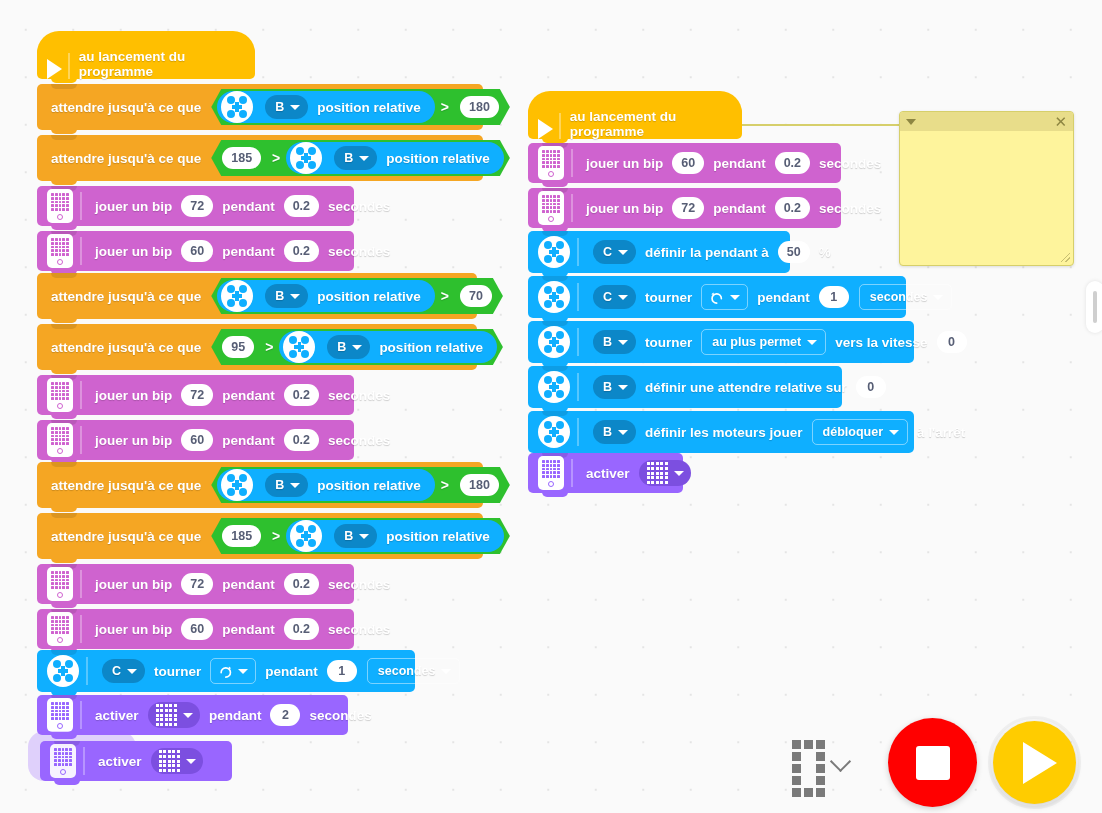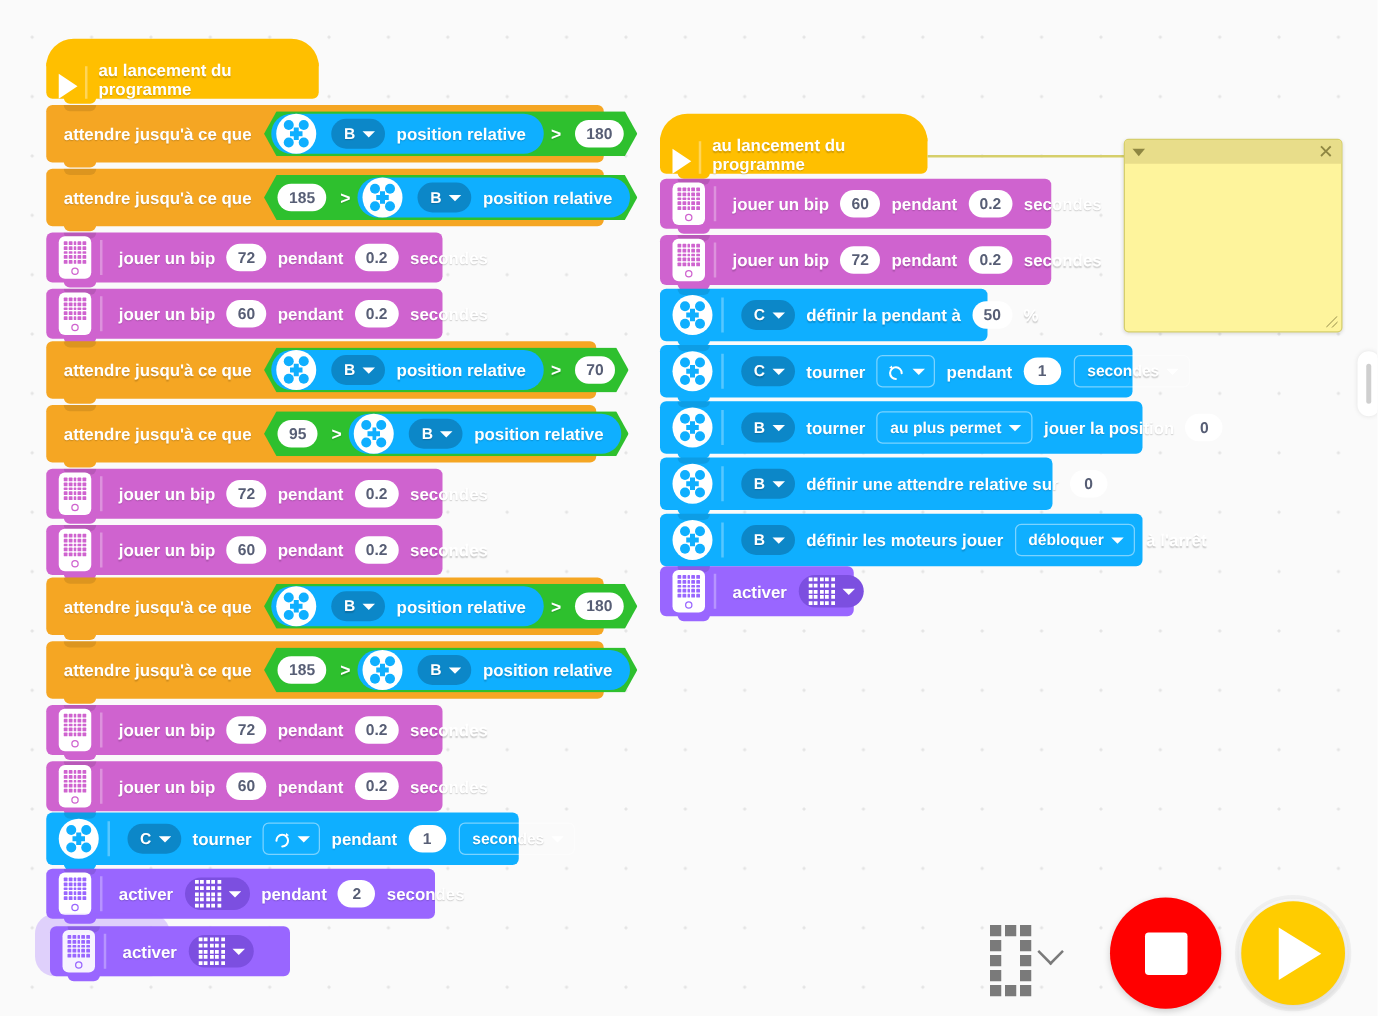--- a/index.html
+++ b/index.html
@@ -1076,21 +1076,21 @@
     <span class="vsep"></span>
     <span class="drop port">
       <span>B</span>
       <span class="caret"></span>
     </span>
     <span class="txt">tourner</span>
     <span class="drop field">
       <span>au plus permet</span>
       <span class="caret"></span>
     </span>
-    <span class="txt">jouer la position</span>
+    <span class="txt">vers la vitesse</span>
     <span class="oval">0</span>
   </div>
 
   <div class="blk stackblk c-motor" style="left:528px; top:366px; width:314px; height:42px;">
     <span class="motoricon">
         <i class="a"></i>
         <i class="b"></i>
         <i class="c"></i>
         <i class="d"></i>
         <span class="plus"></span>

